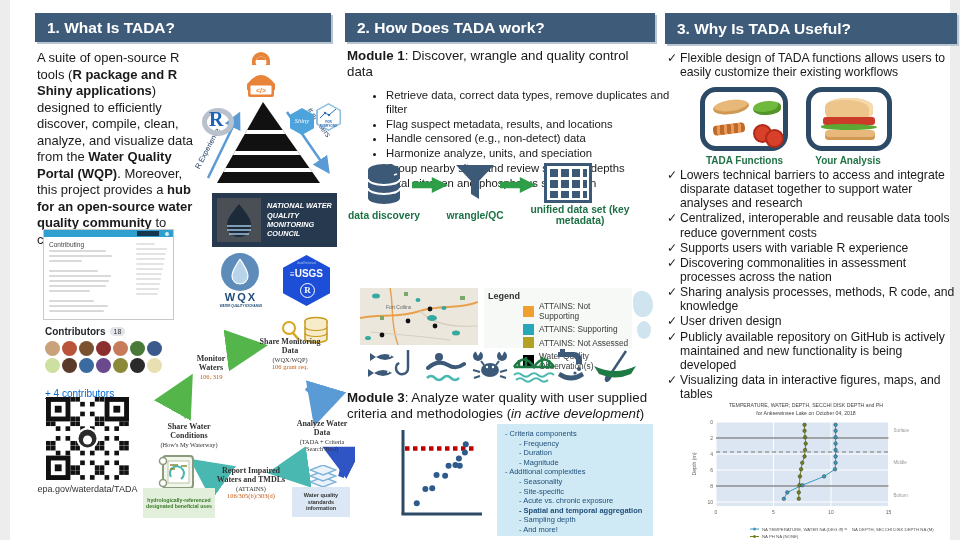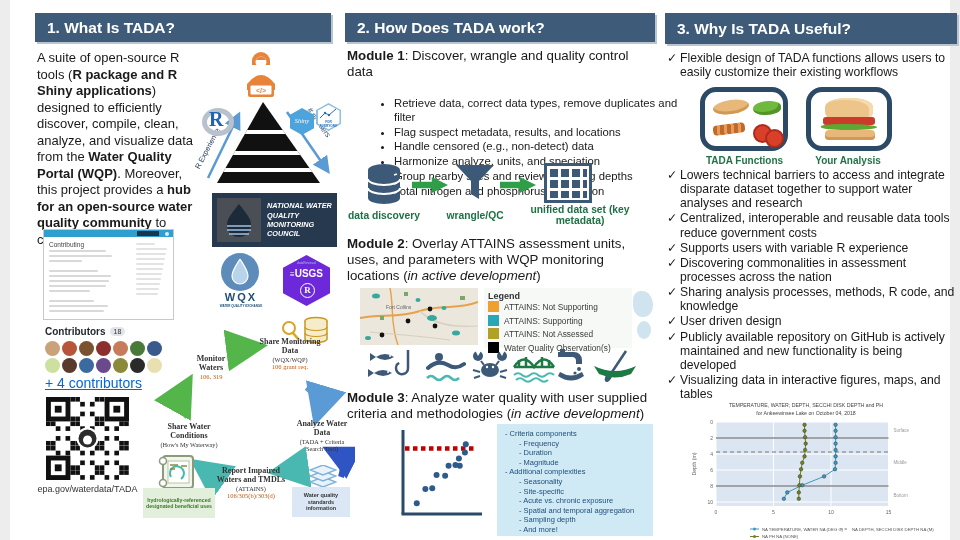--- a/index.html
+++ b/index.html
@@ -11,24 +11,24 @@
        padding-left:12px;box-sizing:border-box;box-shadow:2px 2px 0 #b9c6d2;}
   .intro{font-size:13px;line-height:1.27;color:#1a1a1a;}
   .cyctxt{font-family:"Liberation Serif",serif;text-align:center;color:#333;line-height:1.12;}
   .cyctxt .t{font-size:8px;font-weight:600;}
   .cyctxt .s{font-size:6.3px;}
   .cyctxt .n{font-size:6.5px;color:#c55a11;}
   .center-cyc{font-family:"Liberation Serif",serif;font-style:italic;font-weight:bold;
               font-size:8.2px;color:#c55a11;text-align:center;line-height:1.25;}
   .smallbox{box-sizing:border-box;font-weight:bold;text-align:center;display:flex;align-items:center;justify-content:center;line-height:1.25;}
   .mtitle{font-size:13.3px;color:#1a1a1a;line-height:1.22;}
-  .bullets{margin:16px;padding-left:15px;font-size:11.3px;line-height:1.22;color:#1a1a1a;}
+  .bullets{margin:8px;padding-left:15px;font-size:11.3px;line-height:1.22;color:#1a1a1a;}
   .bullets li{margin-bottom:1px;}
   .flowlab{font-size:10.3px;font-weight:bold;color:#1e7145;text-align:center;line-height:1.1;}
-  .legend-item{display:flex;align-items:flex-end;margin-bottom:2.5px;}
+  .legend-item{display:flex;align-items:center;margin-bottom:2.5px;margin-left:35px;}
   .legend-chip{width:11px;height:11px;margin-right:5px;flex:none;}
   .legend-label{font-size:8.3px;color:#3a3a3a;}
   .criteria{background:#cfe9f5;box-sizing:border-box;padding:5px 4px;font-size:7.5px;line-height:1.28;color:#1f4e79;}
   .chk{display:flex;font-size:12.2px;line-height:1.16;color:#1a1a1a;margin-bottom:1px;}
   .chk .mark{width:13px;flex:none;}
   .sandbox{box-sizing:border-box;border:5px solid #2c4a66;border-radius:16px;background:#fff;}
   .sandlab{font-size:10px;font-weight:bold;color:#217346;text-align:center;}
   .ghbar{background:#d9d9d9;height:2.4px;margin-bottom:2.6px;border-radius:1px;}
   .hex{clip-path:polygon(50% 0,100% 25%,100% 75%,50% 100%,0 75%,0 25%);}
   .avatars{display:grid;grid-template-columns:repeat(7,15px);gap:2px;}
@@ -116,21 +116,21 @@
   <div class="abs" style="left:218px;top:253px;width:46px;height:58px;">
     <div class="abs" style="left:3px;top:0;width:38px;height:38px;border-radius:50%;background:#5d8cba;">
       <svg class="abs" style="left:9px;top:5px;" width="20" height="28" viewBox="0 0 20 28">
         <path d="M10,1 C15,9 18,13 18,18 a8,8 0 1 1 -16,0 C2,13 5,9 10,1" fill="#b8d4ea" stroke="#fff" stroke-width="1.2"></path>
       </svg>
     </div>
     <div class="abs" style="left:0;top:38px;width:46px;text-align:center;font-size:11px;font-weight:bold;color:#1f4e79;letter-spacing:2px;">WQX</div>
     <div class="abs" style="left:0;top:51px;width:46px;text-align:center;font-size:3px;font-weight:bold;color:#1f4e79;">WATER QUALITY EXCHANGE</div>
   </div>
 
-  <div class="abs hex" style="left:283px;top:255px;width:47px;height:51px;background:#6d28d9;">
+  <div class="abs hex" style="left:283px;top:255px;width:47px;height:51px;background:#1d4ed8;">
     <div class="abs" style="left:0;top:6px;width:47px;text-align:center;font-size:3.2px;color:#9fc3df;">dataRetrieval</div>
     <div class="abs" style="left:0;top:13px;width:47px;text-align:center;font-size:10px;font-weight:bold;color:#fff;">
       <span style="font-size:8px;">≡</span><span>USGS</span>
     </div>
     <div class="abs" style="left:17px;top:28px;width:13px;height:13px;border:1.5px solid #fff;border-radius:50%;
                 text-align:center;font-size:9px;font-weight:bold;color:#fff;font-family:'Liberation Serif',serif;line-height:13px;">R</div>
   </div>
 
   <div class="abs" style="left:43px;top:229px;width:131px;height:91px;background:#fff;border:1px solid #c8c8c8;box-sizing:border-box;">
     <div style="height:7px;background:#2f9fd0;position:relative;">
@@ -186,21 +186,21 @@
         <div style="background: rgb(74, 122, 58);"></div>
         <div style="background: rgb(58, 90, 140);"></div>
         <div style="background: rgb(205, 224, 160);"></div>
         <div style="background: rgb(90, 58, 42);"></div>
         <div style="background: rgb(58, 106, 160);"></div>
         <div style="background: rgb(106, 74, 140);"></div>
         <div style="background: rgb(138, 138, 58);"></div>
         <div style="background: rgb(42, 42, 42);"></div>
         <div style="background: rgb(232, 224, 176);"></div>
       </div>
-    <div style="font-size:14px;color:#0366d6;text-decoration:underline;margin-top:2px;">+ 4 contributors</div>
+    <div style="font-size:10px;color:#0366d6;text-decoration:underline;margin-top:15px;">+ 4 contributors</div>
   </div>
 
   <div class="abs" style="left:46px;top:397px;">
     <svg id="qr" width="83" height="83" viewBox="0 0 83 83">
         <rect x="0" y="0" width="83" height="83" fill="#fff"></rect>
         <rect x="24.411764705882355" y="0" width="4.6382352941176475" height="4.6382352941176475" fill="#111"></rect>
         <rect x="29.294117647058826" y="0" width="4.6382352941176475" height="4.6382352941176475" fill="#111"></rect>
         <rect x="48.82352941176471" y="0" width="4.6382352941176475" height="4.6382352941176475" fill="#111"></rect>
         <rect x="53.70588235294118" y="0" width="4.6382352941176475" height="4.6382352941176475" fill="#111"></rect>
         <rect x="34.1764705882353" y="4.882352941176471" width="4.6382352941176475" height="4.6382352941176475" fill="#111"></rect>
@@ -415,21 +415,20 @@
           <rect x="17" y="28" width="8" height="7"></rect>
           <rect x="28" y="28" width="8" height="7"></rect>
           <rect x="39" y="28" width="4" height="7"></rect>
       </g>
     </svg>
   </div>
   <div class="abs flowlab" style="left:344px;top:210px;width:80px;">data discovery</div>
   <div class="abs flowlab" style="left:438px;top:210px;width:74px;">wrangle/QC</div>
   <div class="abs flowlab" style="left:524px;top:204px;width:112px;">unified data set (key metadata)</div>
 
-  <div class="abs mtitle" style="left:347px;top:236px;width:306px;" id="m2-title"><b>Module 2</b>: Overlay ATTAINS assessment units, uses, and parameters with WQP monitoring locations (<i>in active development</i>)</div>
 
   <div class="abs" style="left:360px;top:288px;width:118px;height:57px;">
     <svg width="118" height="57" viewBox="0 0 118 57">
       <rect width="118" height="57" fill="#ebe7dc"></rect>
       <path d="M0,30 C20,26 40,30 60,23 C80,16 100,22 118,14" stroke="#e8a04a" stroke-width="2" fill="none"></path>
       <path d="M30,0 C34,18 30,36 38,57" stroke="#e8a04a" stroke-width="1.4" fill="none"></path>
       <path d="M60,23 C70,34 90,40 118,38" stroke="#d8cfc0" stroke-width="1.2" fill="none"></path>
       <path d="M10,44 C30,46 60,48 90,52" stroke="#d8cfc0" stroke-width="1" fill="none"></path>
       <g fill="#35a8a0">
         <ellipse cx="16" cy="8" rx="4" ry="2.5"></ellipse>
@@ -573,21 +572,21 @@
   </div>
   <div class="abs criteria" style="left:497px;top:424px;width:156px;height:112px;" id="criteria">
       <div style="padding-left: 4px;">-  Criteria components</div>
       <div style="padding-left: 18px;">-  Frequency</div>
       <div style="padding-left: 18px;">-  Duration</div>
       <div style="padding-left: 18px;">-  Magnitude</div>
       <div style="padding-left: 4px;">-  Additional complexities</div>
       <div style="padding-left: 18px;">-  Seasonality</div>
       <div style="padding-left: 18px;">-  Site-specific</div>
       <div style="padding-left: 18px;">-  Acute vs. chronic exposure</div>
-      <div style="padding-left: 18px;">-  Spatial and temporal aggregation</div>
+      <div style="padding-left: 18px; font-weight: bold;">-  Spatial and temporal aggregation</div>
       <div style="padding-left: 18px;">-  Sampling depth</div>
       <div style="padding-left: 18px;">-  And more!</div>
     </div>
 
   <div class="abs hdr" style="left:665px;top:13px;width:292px;height:31px;">
     <span>3. Why Is TADA Useful?</span>
   </div>
 
   <div class="abs" style="left:667px;top:51px;width:290px;" id="chk1">
       <div class="chk">

